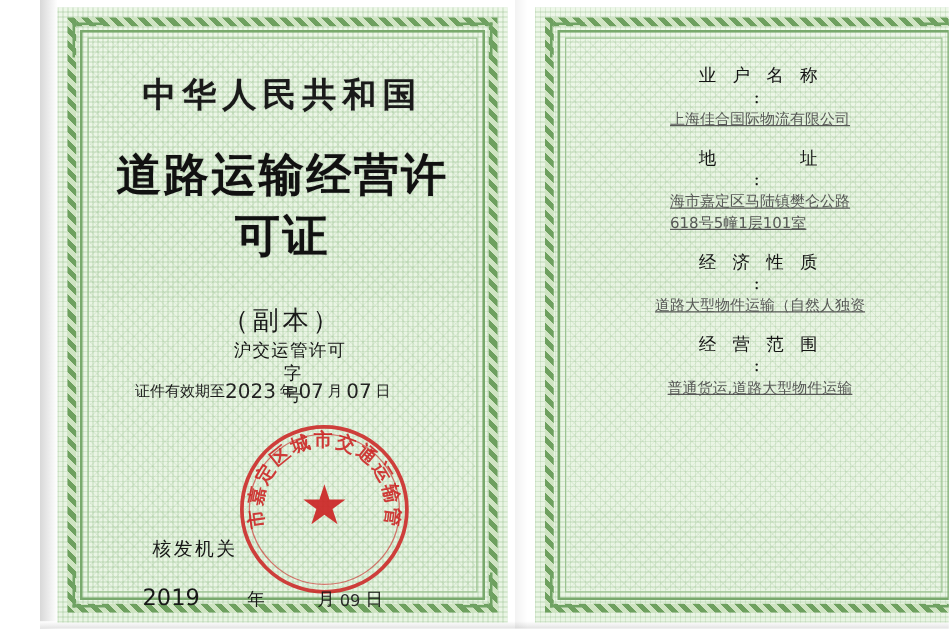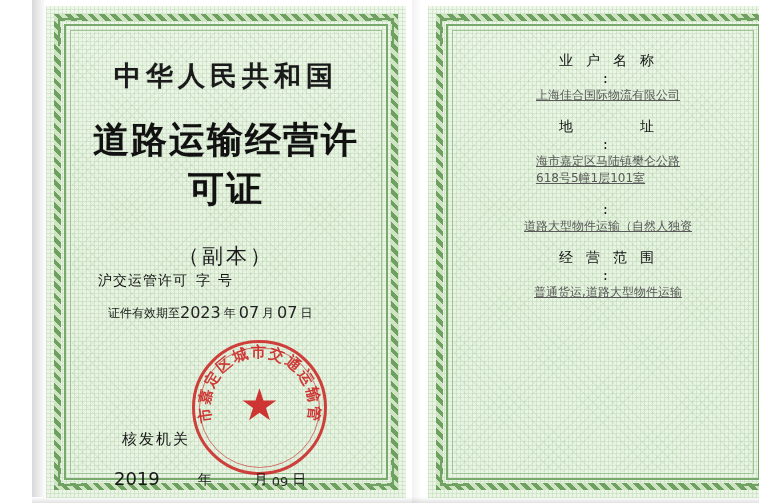--- a/index.html
+++ b/index.html
@@ -129,20 +129,21 @@
   .lic-row {
     position: absolute;
     left: 22px;
     right: 10px;
     top: 232px;
     display: flex;
     align-items: center;
     font-family: "DejaVu Serif", "Liberation Serif", serif;
     font-size: 14px;
     color: #141414;
+    flex-direction: column;
   }
   .lic-prefix { letter-spacing: 1px; white-space: nowrap; }
   .lic-zi { margin: 0 4px 0 8px; }
   .lic-num {
     flex: 1;
     text-align: center;
     font-family: "DejaVu Sans", sans-serif;
     font-size: 13px;
     letter-spacing: 0.5px;
     color: #2a2a2a;
@@ -416,20 +417,21 @@
       <div class="field">
         <span class="f-label label-spread">地址</span>
         <span class="f-colon">:</span>
         <span class="f-value">
           <span>海市嘉定区马陆镇樊仑公路</span>
           <span class="line2">618号5幢1层101室</span>
         </span>
       </div>
 
       <div class="field">
+        <span class="f-label label-spread">经济性质</span>
         <span class="f-colon">:</span>
         <span class="f-value">道路大型物件运输（自然人独资</span>
       </div>
 
       <div class="field">
         <span class="f-label label-spread">经营范围</span>
         <span class="f-colon">:</span>
         <span class="f-value">普通货运,道路大型物件运输</span>
       </div>
 

